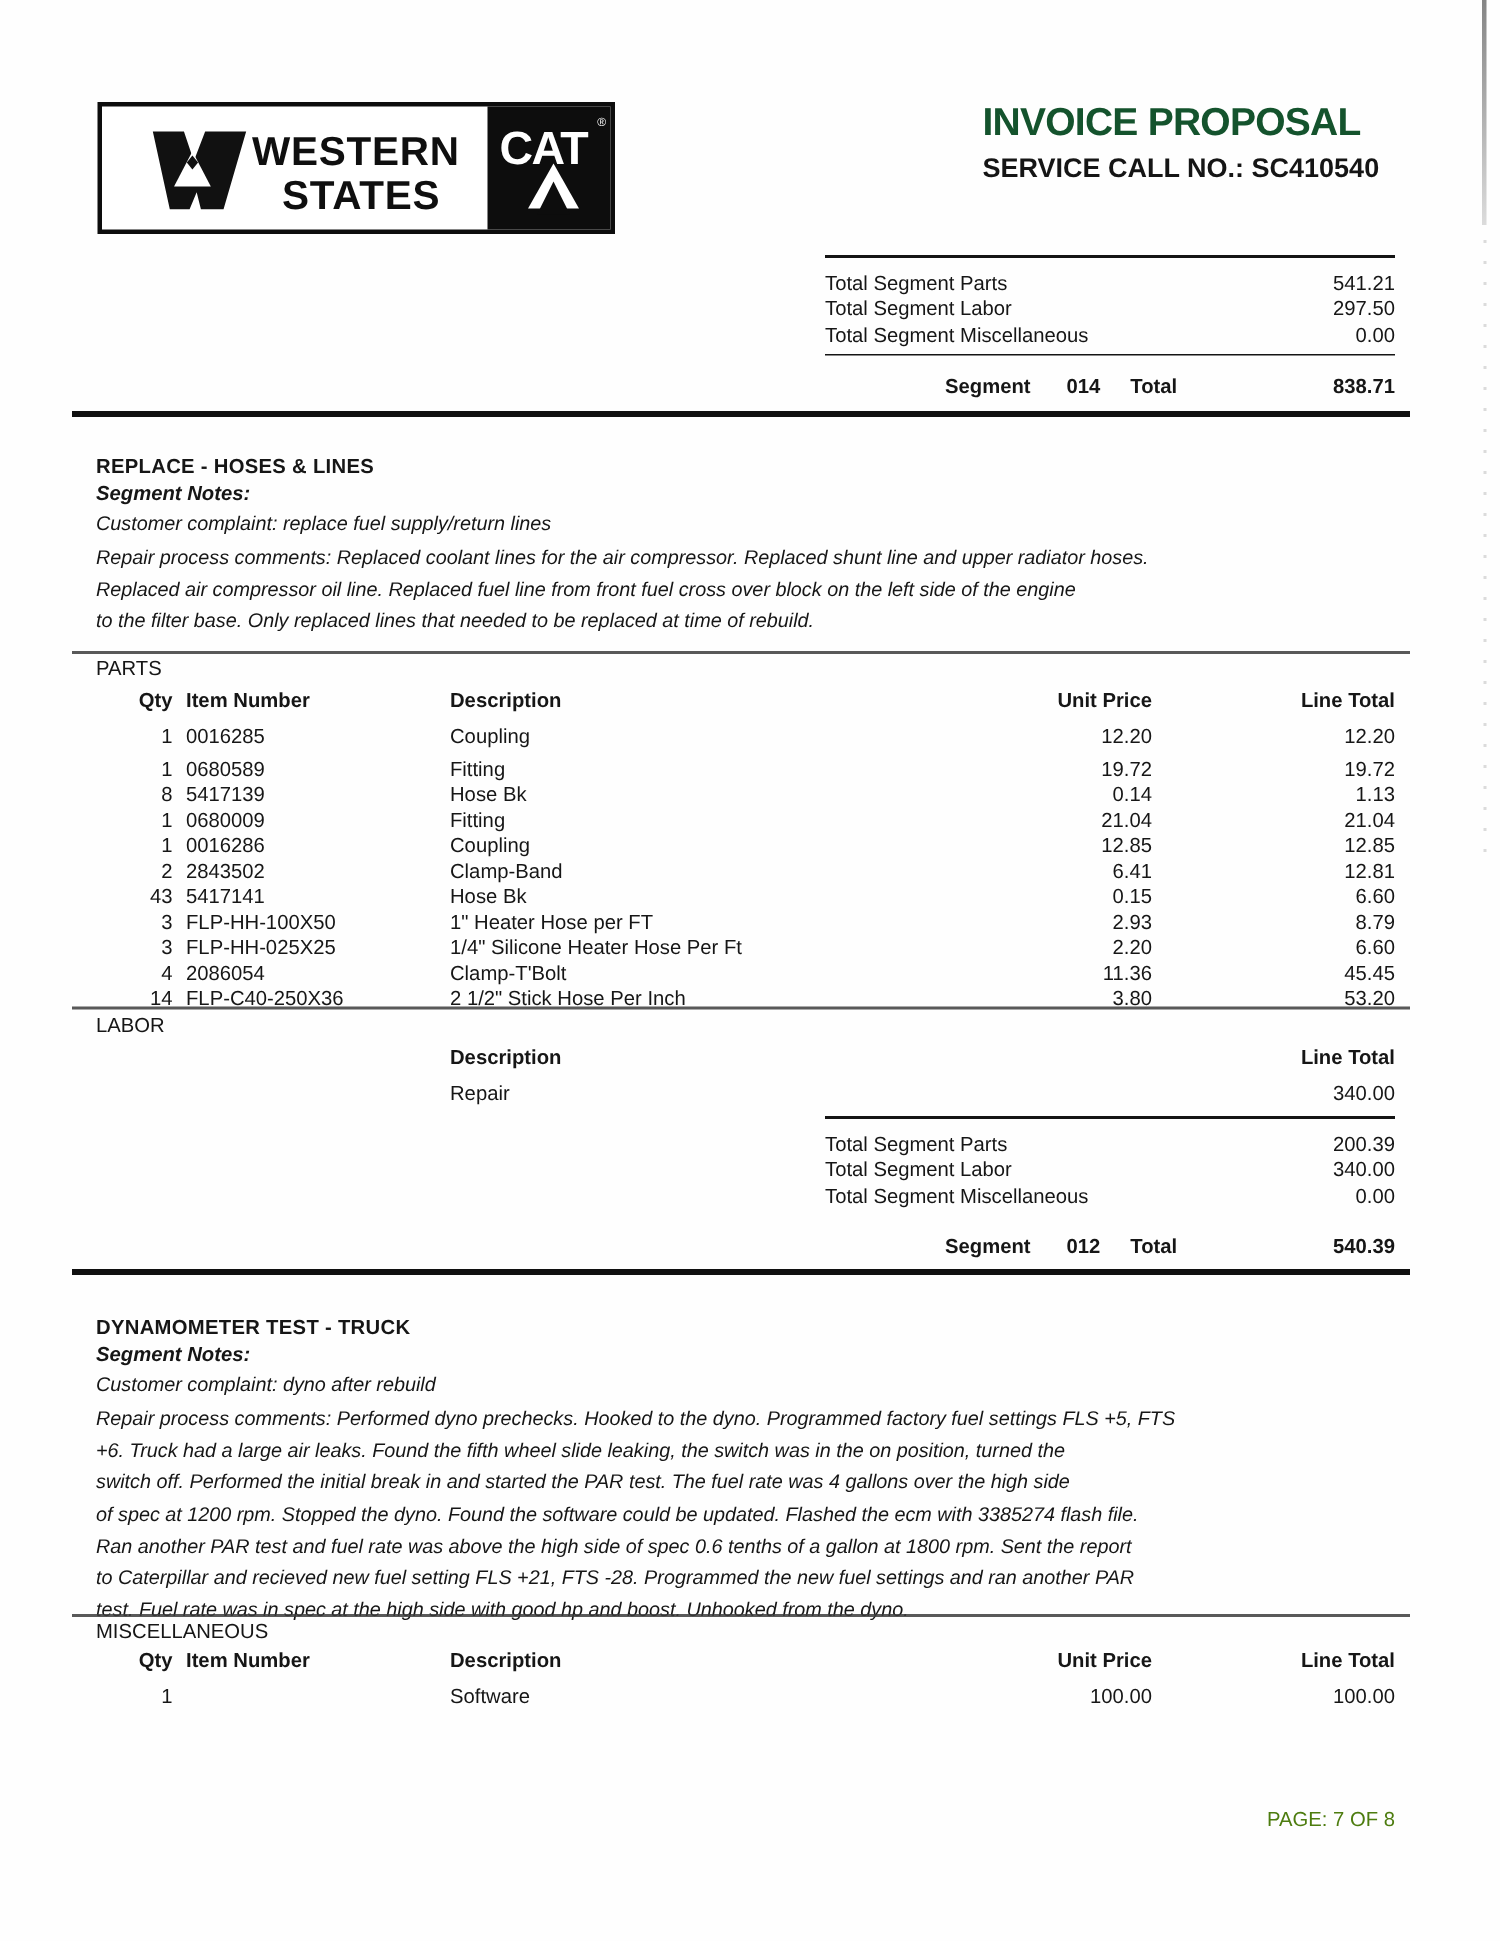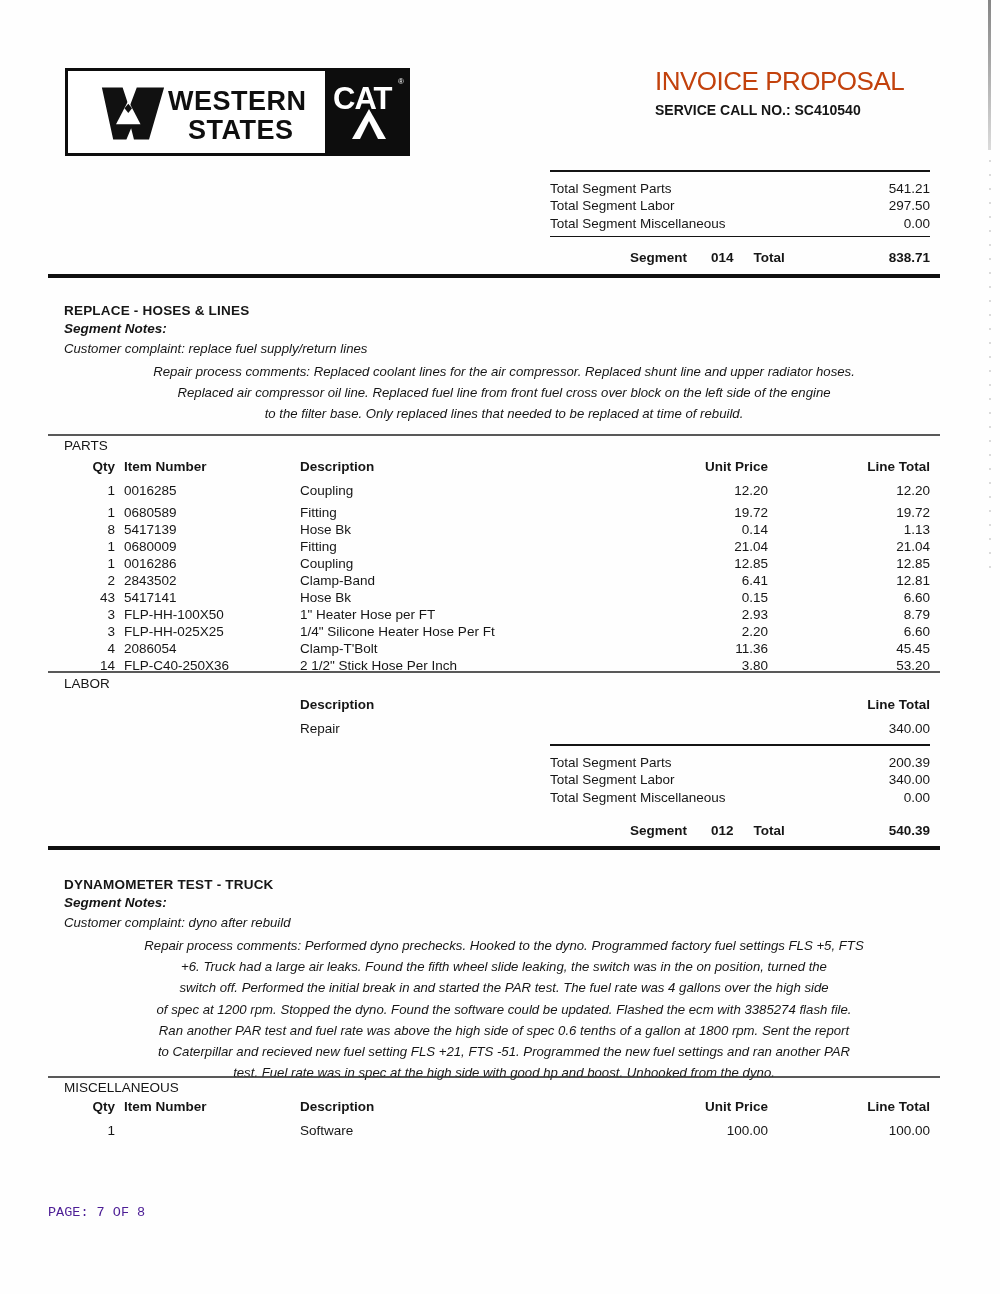--- a/index.html
+++ b/index.html
@@ -27,22 +27,22 @@
     font-size:31px; letter-spacing:-1px; font-family:"Liberation Sans", sans-serif; }
   .cat-reg { position:absolute; right:3px; top:6px; color:#fff; font-size:8px; }
   .cat-tri-outer { position:absolute; left:27px; top:38px; width:0; height:0;
     border-left:17px solid transparent; border-right:17px solid transparent;
     border-bottom:30px solid #fff; }
   .cat-tri-inner { position:absolute; left:33px; top:50px; width:0; height:0;
     border-left:11px solid transparent; border-right:11px solid transparent;
     border-bottom:22px solid #0d0d0d; }
   
   .title-block { position:absolute; left:655px; top:66px; width:330px; }
-  .doc-title { font-size:26px; font-weight:normal; letter-spacing:-.5px; color:#c2410c; }
-  .service-call { margin-top:5px; font-size:14px; font-weight:bold; color:#151515; }
+  .doc-title { font-size:26px; font-weight:bold; letter-spacing:-.5px; color:#14532d; }
+  .service-call { margin-top:5px; font-size:18px; font-weight:bold; color:#151515; }
   
   .totals { position:absolute; left:550px; width:380px; font-size:13.5px; }
   .totals .trule { border-top:2.5px solid #141414; }
   .totals .rows { padding-top:8px; }
   .totals .trow { display:flex; justify-content:space-between; line-height:17.4px; }
   .totals .midrule { border-top:1.5px solid #141414; margin-top:4px; }
   .seg-line { display:flex; font-weight:bold; margin-top:13px; }
   .seg-line .w1 { margin-left:80px; } .seg-line .w2 { margin-left:24px; }
   .seg-line .w3 { margin-left:20px; } .seg-line .val { margin-left:auto; }
   .t14 { top:170px; } .t12 { top:744px; }
@@ -50,35 +50,35 @@
   .thick-rule { position:absolute; left:48px; width:892px; height:4px; background:#101010; }
   .tr1 { top:274px; } .tr2 { top:846px; }
   .thin-rule { position:absolute; left:48px; width:892px; border-top:2px solid #3c3c3c; opacity:.85; }
   .pr1 { top:434px; } .pr2 { top:671px; } .pr3 { top:1076px; }
   
   .note-sec { position:absolute; left:64px; width:880px; }
   .ns1 { top:303px; } .ns2 { top:877px; }
   .sec-title { font-size:13.5px; font-weight:bold; letter-spacing:.2px; }
   .notes-label { font-size:13.5px; font-weight:bold; font-style:italic; margin-top:3px; }
   .cust-line { font-size:13.2px; font-style:italic; margin-top:3px; line-height:19px; white-space:nowrap; }
-  .repair-lines { font-size:13.2px; font-style:italic; margin-top:3px; line-height:21.2px; white-space:nowrap;text-align:center; }
+  .repair-lines { font-size:13.2px; font-style:italic; margin-top:3px; line-height:21.2px; white-space:nowrap; }
   
   .sec-label { position:absolute; left:64px; font-size:13.5px; font-weight:normal; }
   .pl { top:438px; } .ll { top:676px; } .ml { top:1080px; }
   .itable { position:absolute; left:48px; width:882px; font-size:13.5px; }
   .parts-t { top:458px; } .labor-t { top:696px; } .misc-t { top:1098px; }
   .irow { display:grid; grid-template-columns:67px 185px 300px 168px 162px; line-height:17px; }
   .irow .c-qty { text-align:right; }
   .irow .c-item { padding-left:9px; }
   .irow .c-unit, .irow .c-total { text-align:right; }
   .ihead { font-weight:bold; margin-bottom:7px; }
   .gap-after { margin-bottom:5px; }
   
-  .footer { position:absolute; left:48px; top:1205px; width:882px; text-align:left;
-    font-size:13.5px; color:#4c1d95;font-family:Liberation Mono, monospace; }
+  .footer { position:absolute; left:48px; top:1205px; width:882px; text-align:right;
+    font-size:13.5px; color:#4d7c0f; }
 </style>
 </head>
 <body>
 
 <div class="page">
 
   <div class="streak-tr"></div>
   <div class="specks"></div>
 
   <div class="logo-box">
@@ -277,21 +277,21 @@
   <div class="note-sec ns2">
     <div class="sec-title">DYNAMOMETER TEST - TRUCK</div>
     <div class="notes-label">Segment Notes:</div>
     <div class="cust-line">Customer complaint: dyno after rebuild</div>
     <div class="repair-lines">
       <div>Repair process comments: Performed dyno prechecks. Hooked to the dyno. Programmed factory fuel settings FLS +5, FTS</div>
       <div>+6. Truck had a large air leaks. Found the fifth wheel slide leaking, the switch was in the on position, turned the</div>
       <div>switch off. Performed the initial break in and started the PAR test. The fuel rate was 4 gallons over the high side</div>
       <div>of spec at 1200 rpm. Stopped the dyno. Found the software could be updated. Flashed the ecm with 3385274 flash file.</div>
       <div>Ran another PAR test and fuel rate was above the high side of spec 0.6 tenths of a gallon at 1800 rpm. Sent the report</div>
-      <div>to Caterpillar and recieved new fuel setting FLS +21, FTS -51. Programmed the new fuel settings and ran another PAR</div>
+      <div>to Caterpillar and recieved new fuel setting FLS +21, FTS -28. Programmed the new fuel settings and ran another PAR</div>
       <div>test. Fuel rate was in spec at the high side with good hp and boost. Unhooked from the dyno.</div>
     </div>
   </div>
 
   <div class="thin-rule pr3"></div>
   <div class="sec-label ml">MISCELLANEOUS</div>
   <div class="itable misc-t">
     <div class="irow ihead">
       <span class="c-qty">Qty</span>
       <span class="c-item">Item Number</span>

